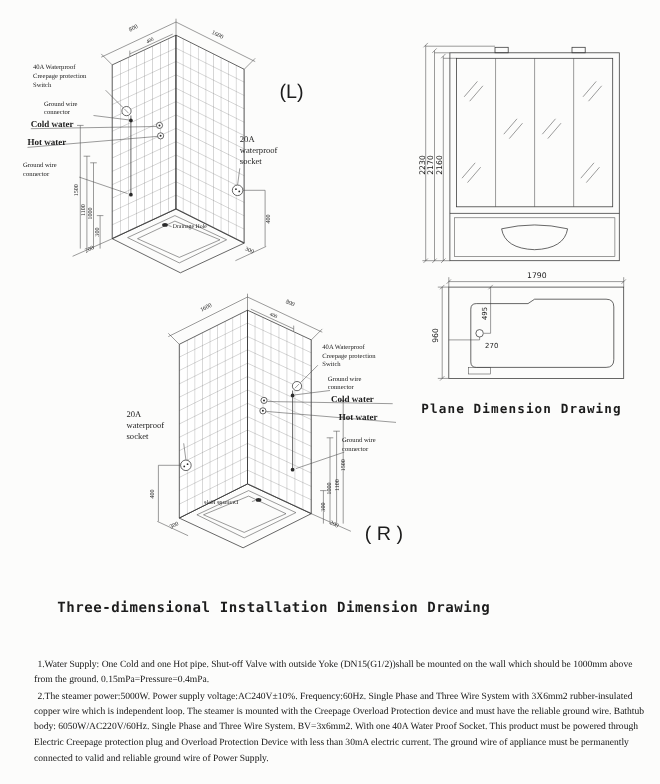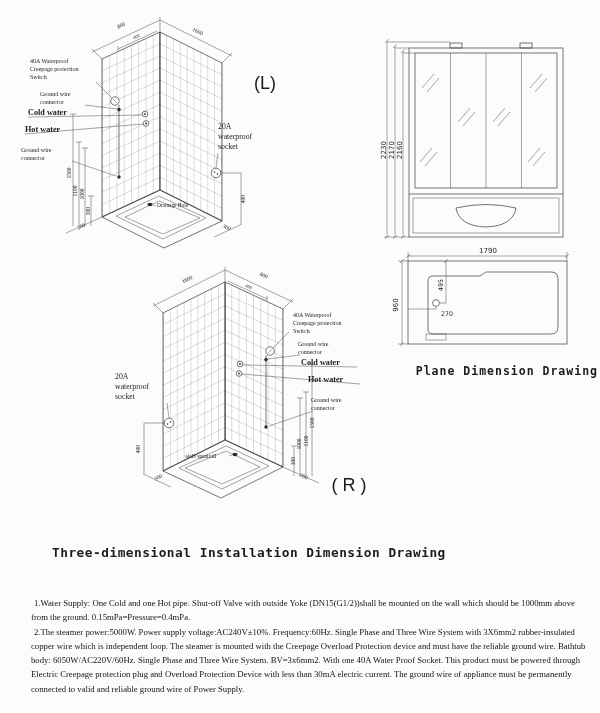--- a/index.html
+++ b/index.html
@@ -14,21 +14,21 @@
   .lb3{font:7.8px "Liberation Serif",serif;}
   .dr {font:5.3px "Liberation Serif",serif;}
   .vl {font:18px "Liberation Sans",sans-serif;}
   .fd {font:7px "DejaVu Sans",sans-serif;}
   .fd2{font:6.3px "DejaVu Sans",sans-serif;}
   .ln {stroke:#3a3a3a;stroke-width:0.7;fill:none;}
   .th {stroke:#4a4a4a;stroke-width:0.5;fill:none;}
   .solid{fill:#2b2b2b;stroke:none;}
   .wh {fill:#fff;}
   #plan-caption{font:600 11.5px "DejaVu Sans Mono",monospace;letter-spacing:1px;
-    width:215px;text-align:right;}
+    width:215px;text-align:left;}
   #notes-title{font:600 12.8px "DejaVu Sans Mono",monospace;letter-spacing:.5px;padding-left:22px;}
   #notes p{margin:0 0 1px 0;font:8.7px/1.62 "Liberation Serif",serif;color:#141414;text-indent:3px;}
 </style>
 </head>
 <body>
 
 <div id="page">
 
   <svg class="abs" style="left:10px;top:5px;" width="320" height="265" viewBox="0 0 320 265">
     <defs>

